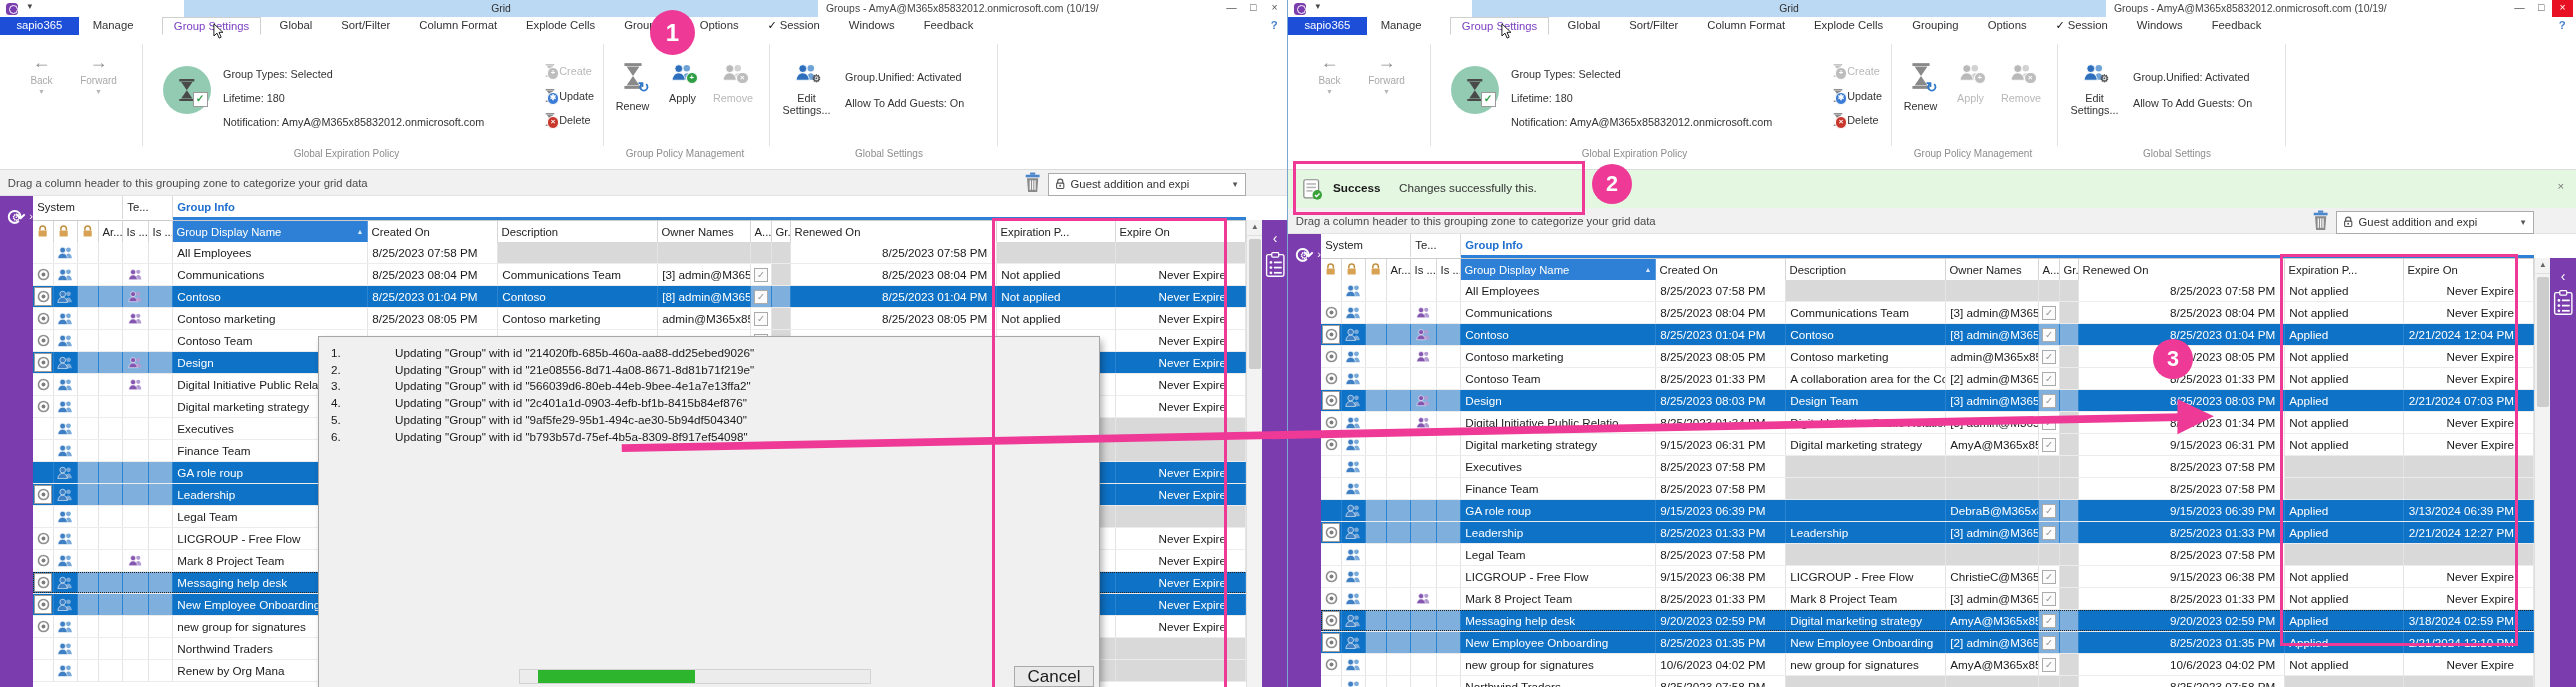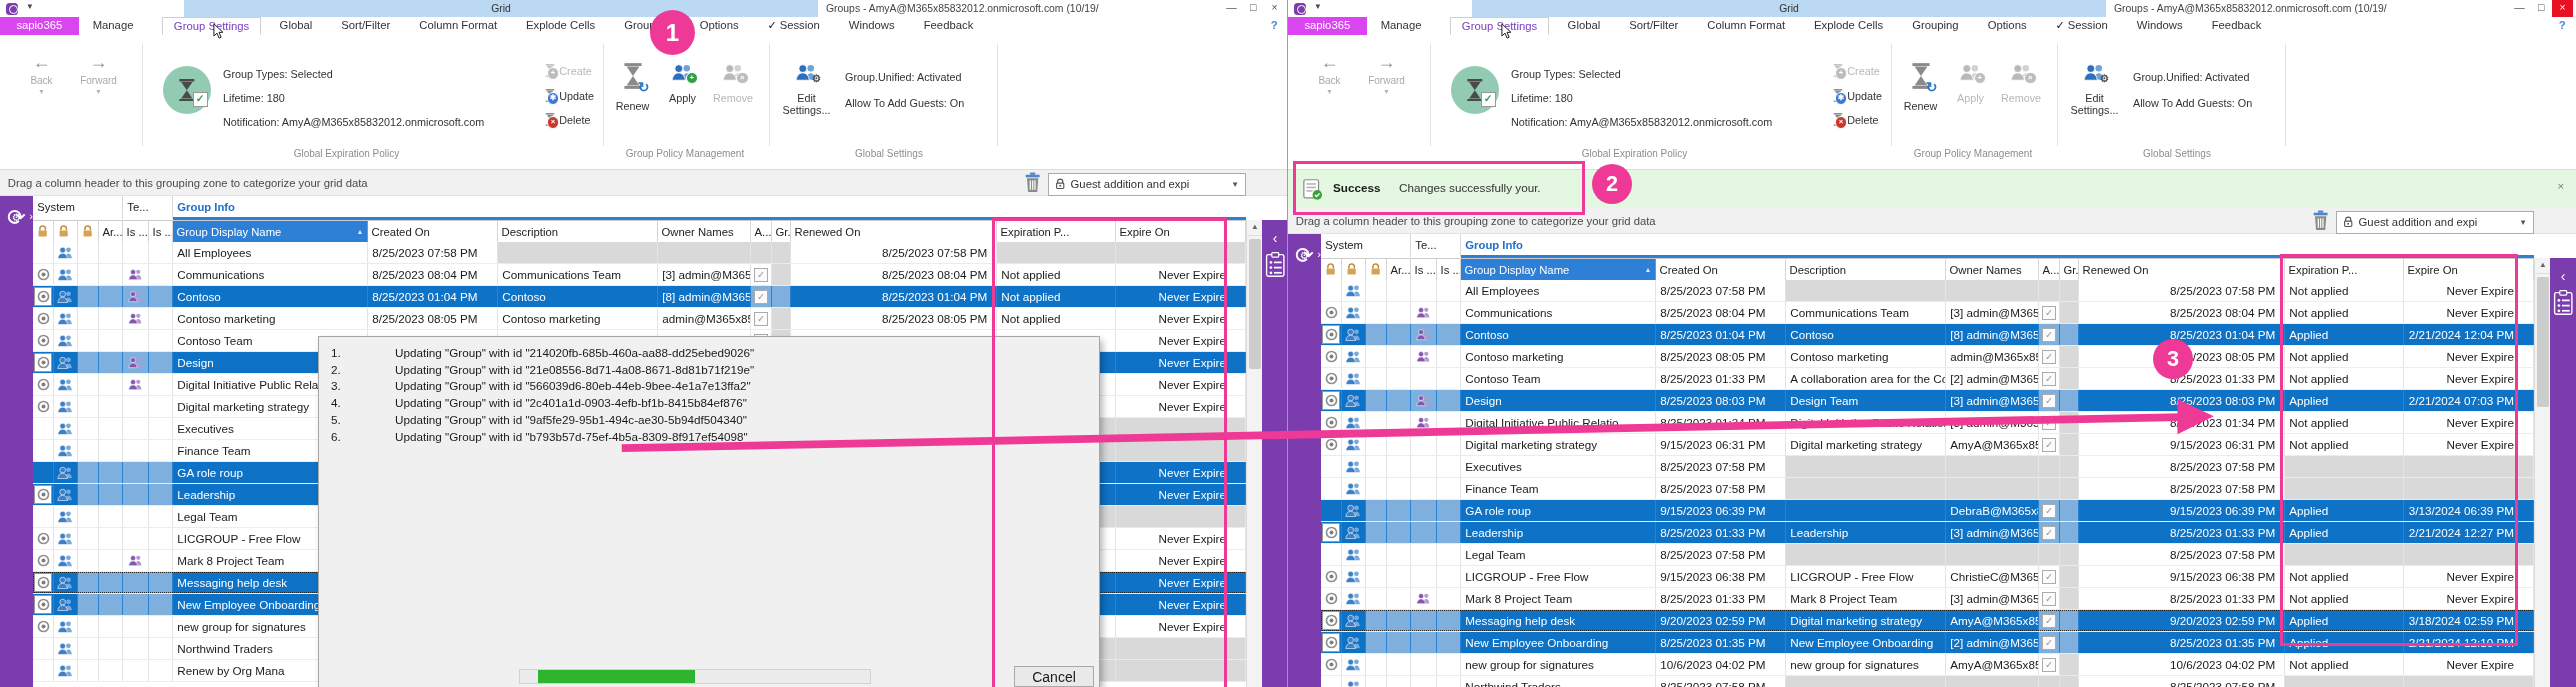--- a/index.html
+++ b/index.html
@@ -12,21 +12,21 @@
   .tb-appicon:after{content:"";position:absolute;left:2.6px;top:2.6px;width:7px;height:7px;border:1.3px solid #fff;border-radius:50%;}
   .tb-caret{position:absolute;left:26px;top:1.7px;font-size:7.8px;color:#444;}
   .tb-blue{position:absolute;left:184px;top:0;width:634px;height:17.3px;background:#bcd9f3;text-align:center;line-height:17.3px;color:#333;}
   .tb-child{position:absolute;left:826px;top:0;width:312px;line-height:17.3px;white-space:nowrap;overflow:hidden;color:#444;}
   .tb-btns{position:absolute;right:2.6px;top:0;height:17.3px;display:flex;}
   .tb-btn{width:21.6px;height:17.3px;text-align:center;line-height:16.4px;font-size:10.4px;color:#555;}
   .tb-btn.close-red{background:#e81123;color:#fff;}
   
   .tabrow{position:absolute;top:17.3px;left:0;right:0;height:18px;background:#fff;border-bottom:0.9px solid #d8d8d8;display:flex;font-size:11.3px;color:#333;}
   .tab{padding:1.7px 0;margin-right:29px;white-space:nowrap;}
-  .tab.app{background:#d946ef;color:#fff;padding:1.7px 16.4px;margin-right:14px;}
+  .tab.app{background:#1d4ed8;color:#fff;padding:1.7px 16.4px;margin-right:14px;}
   .tab.active{color:#7a3fc0;border:0.9px solid #cfcfcf;border-bottom:0.9px solid #fff;padding:1.7px 10.4px;margin-right:19px;}
   .tab .chkpre{color:#222;margin-right:2.6px;}
   .tab-help{margin-left:auto;padding:1.7px 10.4px;color:#4a82c9;font-weight:bold;}
   
   .ribbon{position:absolute;top:35px;left:0;right:0;height:134px;background:#fff;border-bottom:0.9px solid #dcdcdc;}
   .rib-sep{position:absolute;top:8.7px;height:102px;width:0.9px;background:#e2e2e2;}
   .rib-grouplabel{position:absolute;top:113px;font-size:10px;color:#8d8d8d;text-align:center;white-space:nowrap;}
   .rib-line{position:absolute;font-size:10.8px;color:#333;white-space:nowrap;}
   .navbtn{position:absolute;width:45px;text-align:center;}
   .navbtn .arr{font-size:18px;font-weight:bold;color:#8f8f8f;line-height:17.3px;}
@@ -70,21 +70,21 @@
   .vs-up{height:14.7px;text-align:center;font-size:7.8px;color:#666;line-height:14.7px;background:#f3f3f3;border-bottom:0.9px solid #e0e0e0;}
   .vs-thumb{position:absolute;left:1.7px;right:1.7px;background:#cdcdcd;border-radius:1.7px;}
   .pstrip{position:absolute;background:#7b3cae;}
   .pstrip .glyph{color:#fff;text-align:center;}
   
   .dialog{position:absolute;left:318px;top:336px;width:780px;height:351px;background:#f0f0f0;border:0.9px solid #a6a6a6;box-shadow:2.6px 3.5px 7px rgba(0,0,0,.3);font-size:11.7px;color:#1a1a1a;}
   .dlg-num{position:absolute;left:12px;width:26px;}
   .dlg-txt{position:absolute;left:76px;white-space:nowrap;}
   .dlg-progress{position:absolute;left:200px;top:332px;width:350px;height:13px;background:#ececec;border:0.9px solid #d2d2d2;}
   .dlg-fill{position:absolute;left:5%;top:0;bottom:0;width:43%;background:#2eb52e;}
-  .dlg-cancel{position:absolute;left:695px;top:329px;width:80px;height:21px;background:#e9e9e9;border:0.9px solid #a9a9a9;text-align:center;font-size:14px;line-height:20px;box-sizing:border-box;}
+  .dlg-cancel{position:absolute;left:695px;top:329px;width:80px;height:21px;background:#e9e9e9;border:0.9px solid #a9a9a9;text-align:center;font-size:17px;line-height:20px;box-sizing:border-box;}
   
   .successbar{position:absolute;left:0;right:0;top:170px;height:38px;background:#e3f7e1;border-bottom:0.9px solid #d4e8d2;}
   .sb-title{position:absolute;left:45px;top:11.3px;font-weight:bold;font-size:11.7px;color:#1a1a1a;}
   .sb-msg{position:absolute;left:111px;top:11.3px;font-size:11.7px;color:#333;}
   .sb-close{position:absolute;right:12px;top:10.4px;font-size:11.3px;color:#777;}
   .sb-icon{position:absolute;left:14px;top:7.8px;}
   
   .anno-box{position:absolute;border:3.5px solid #ee3a96;pointer-events:none;}
   .anno-circle{position:absolute;border-radius:50%;background:#ee3a96;color:#fff;font-weight:bold;display:flex;align-items:center;justify-content:center;pointer-events:none;}
   .cursor{position:absolute;z-index:50;}
@@ -1054,21 +1054,21 @@
       <div class="successbar">
           <span class="sb-icon"><svg width="21" height="22.5" viewBox="0 0 24 26">
             <rect x="2" y="2" width="17" height="21" rx="2" fill="#fff" stroke="#8a8a8a" stroke-width="1.4"></rect>
             <rect x="5" y="6" width="11" height="1.8" fill="#b5b5b5"></rect>
             <rect x="5" y="10" width="11" height="1.8" fill="#b5b5b5"></rect>
             <rect x="5" y="14" width="7" height="1.8" fill="#b5b5b5"></rect>
             <circle cx="17.5" cy="19.5" r="5.5" fill="#3ba23b"></circle>
             <path d="M14.8 19.6l1.9 1.9 3.4-3.6" fill="none" stroke="#fff" stroke-width="1.6"></path>
           </svg></span>
           <span class="sb-title">Success</span>
-          <span class="sb-msg">Changes successfully your.</span>
+          <span class="sb-msg">Changes successfully this.</span>
           <span class="sb-close">×</span>
         </div>
       <div class="dragbar" style="top:208px"><span>Drag a column header to this grouping zone to categorize your grid data</span></div>
       <div class="viewtools" style="top:210px;right:42px">
         <span><svg width="17.3" height="21" viewBox="0 0 20 24">
             <rect x="2" y="3" width="16" height="3" fill="#4a86c9"></rect>
             <rect x="7" y="0.5" width="6" height="2.5" fill="#4a86c9"></rect>
             <path d="M3.5 7h13l-1.2 16h-10.6z" fill="#8a8a8a"></path>
             <rect x="6.5" y="9.5" width="1.6" height="11" fill="#f3f3f3"></rect>
             <rect x="9.2" y="9.5" width="1.6" height="11" fill="#f3f3f3"></rect>

